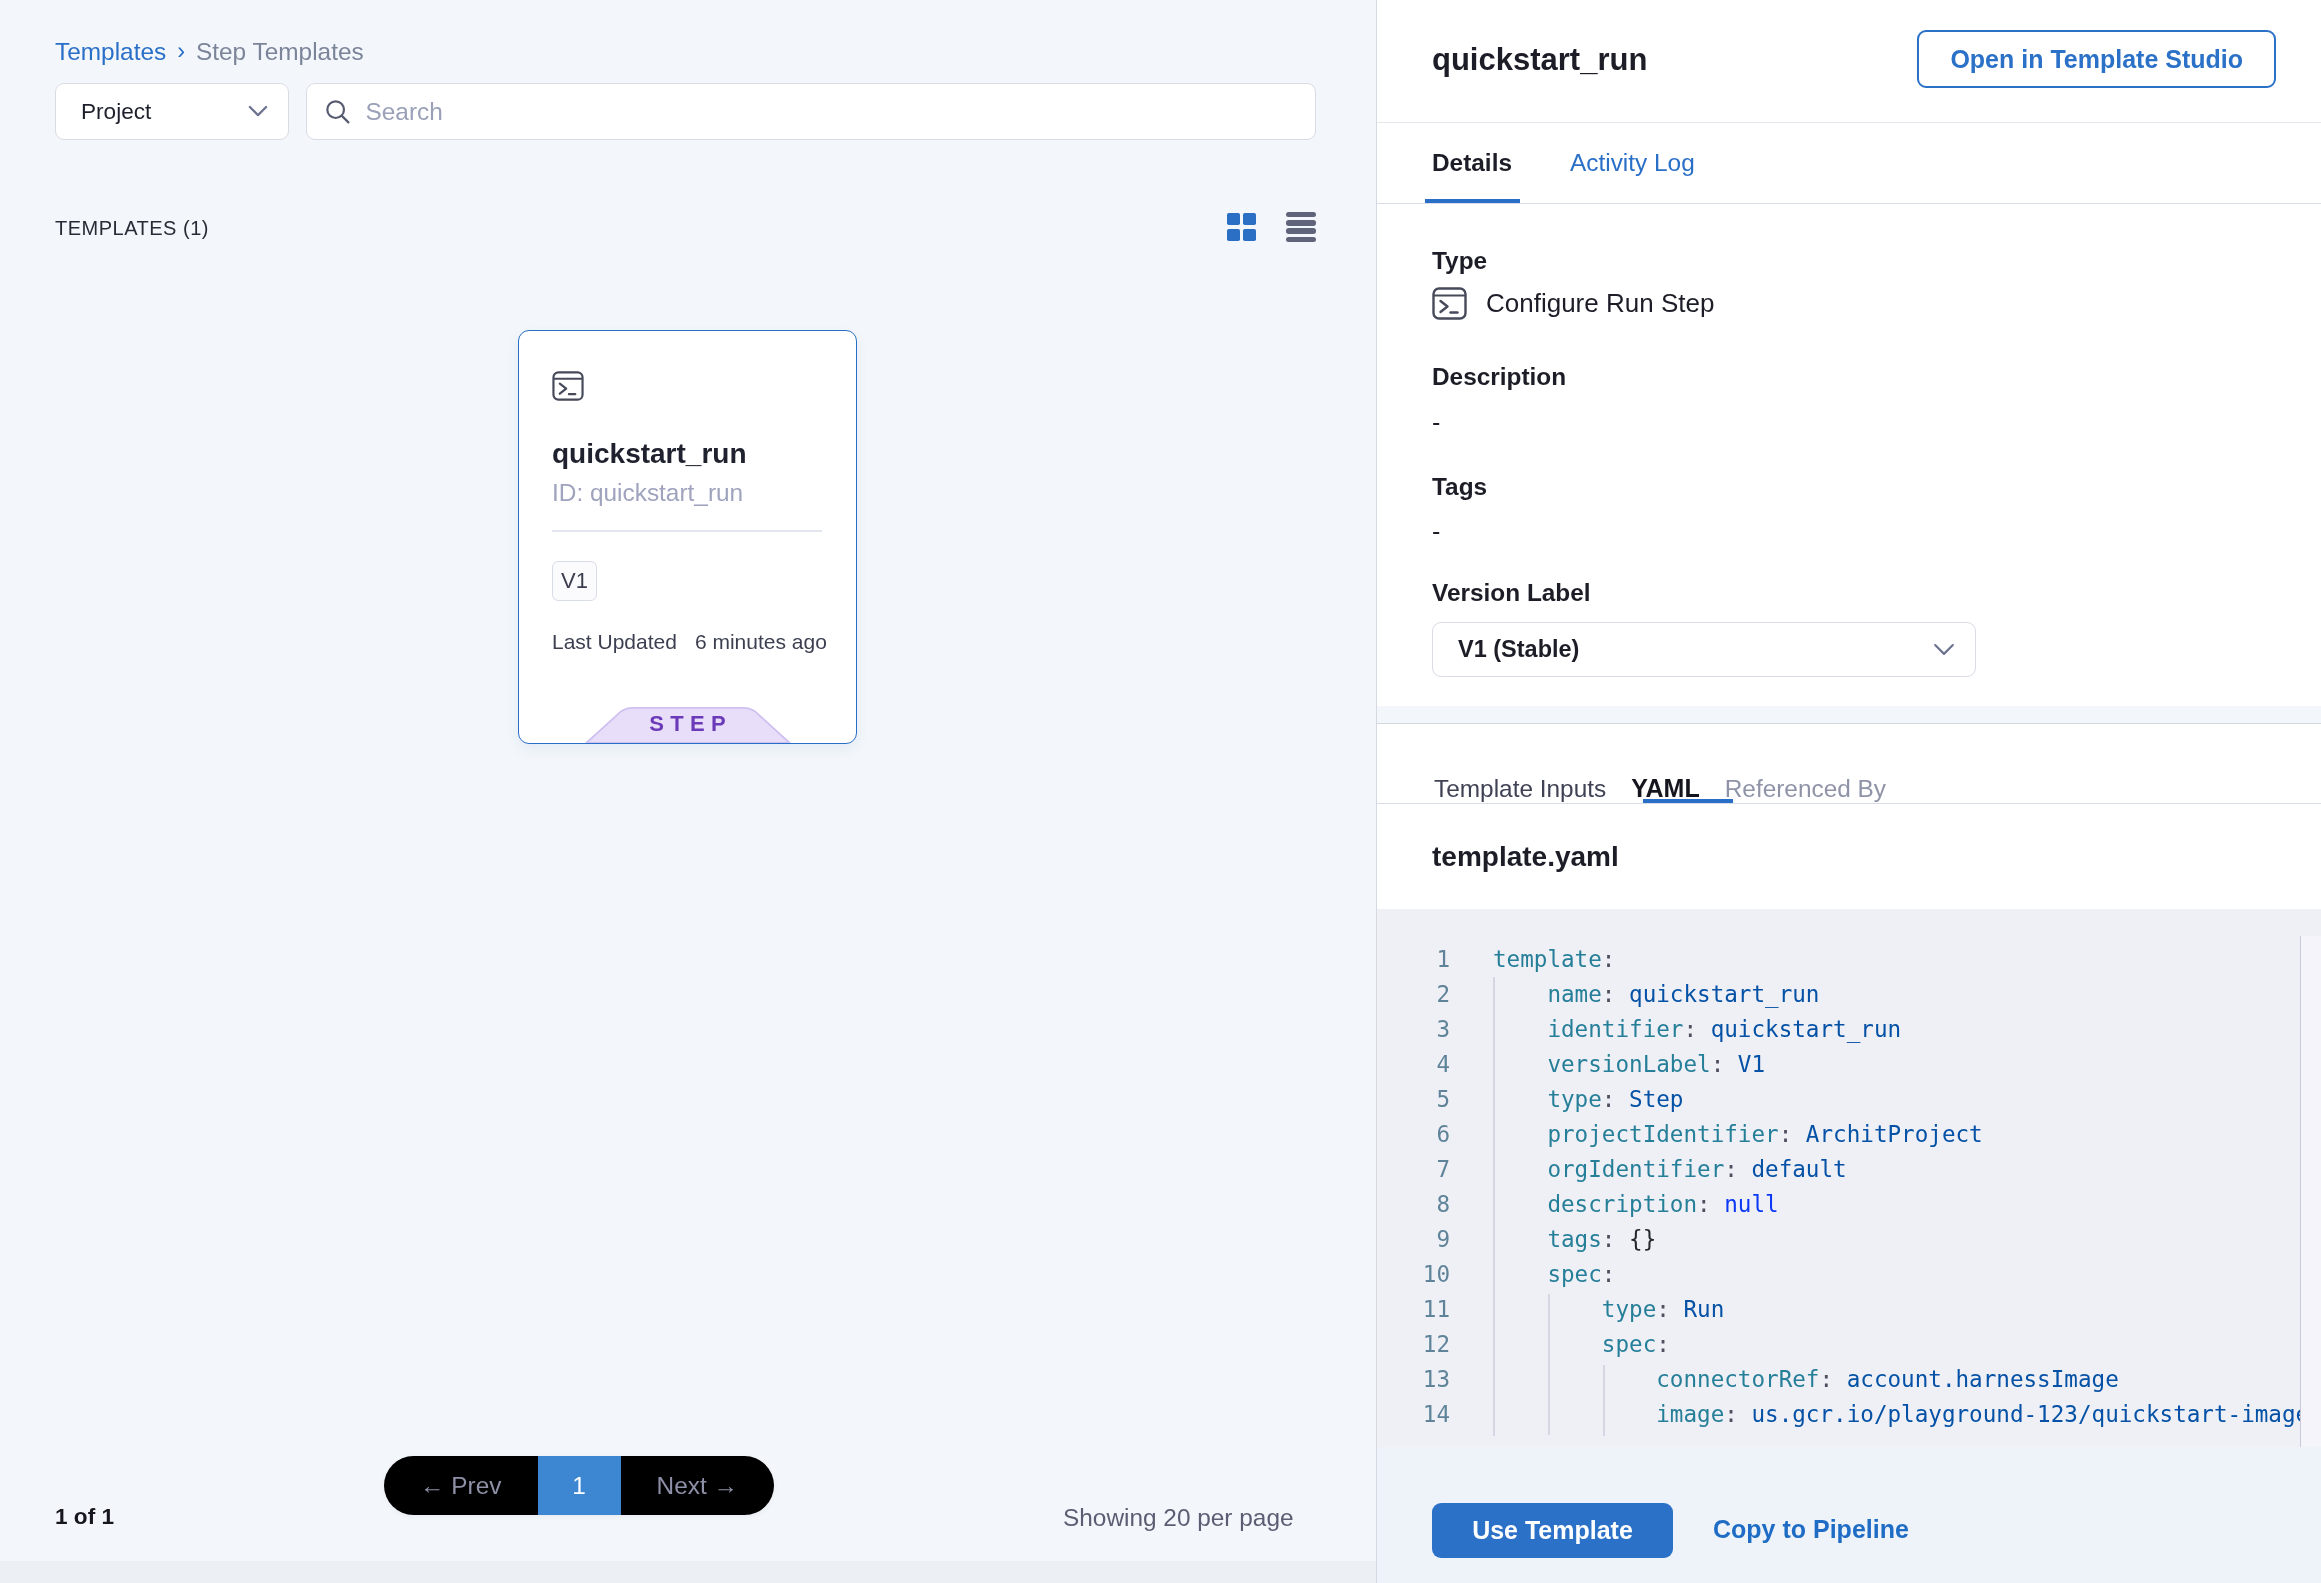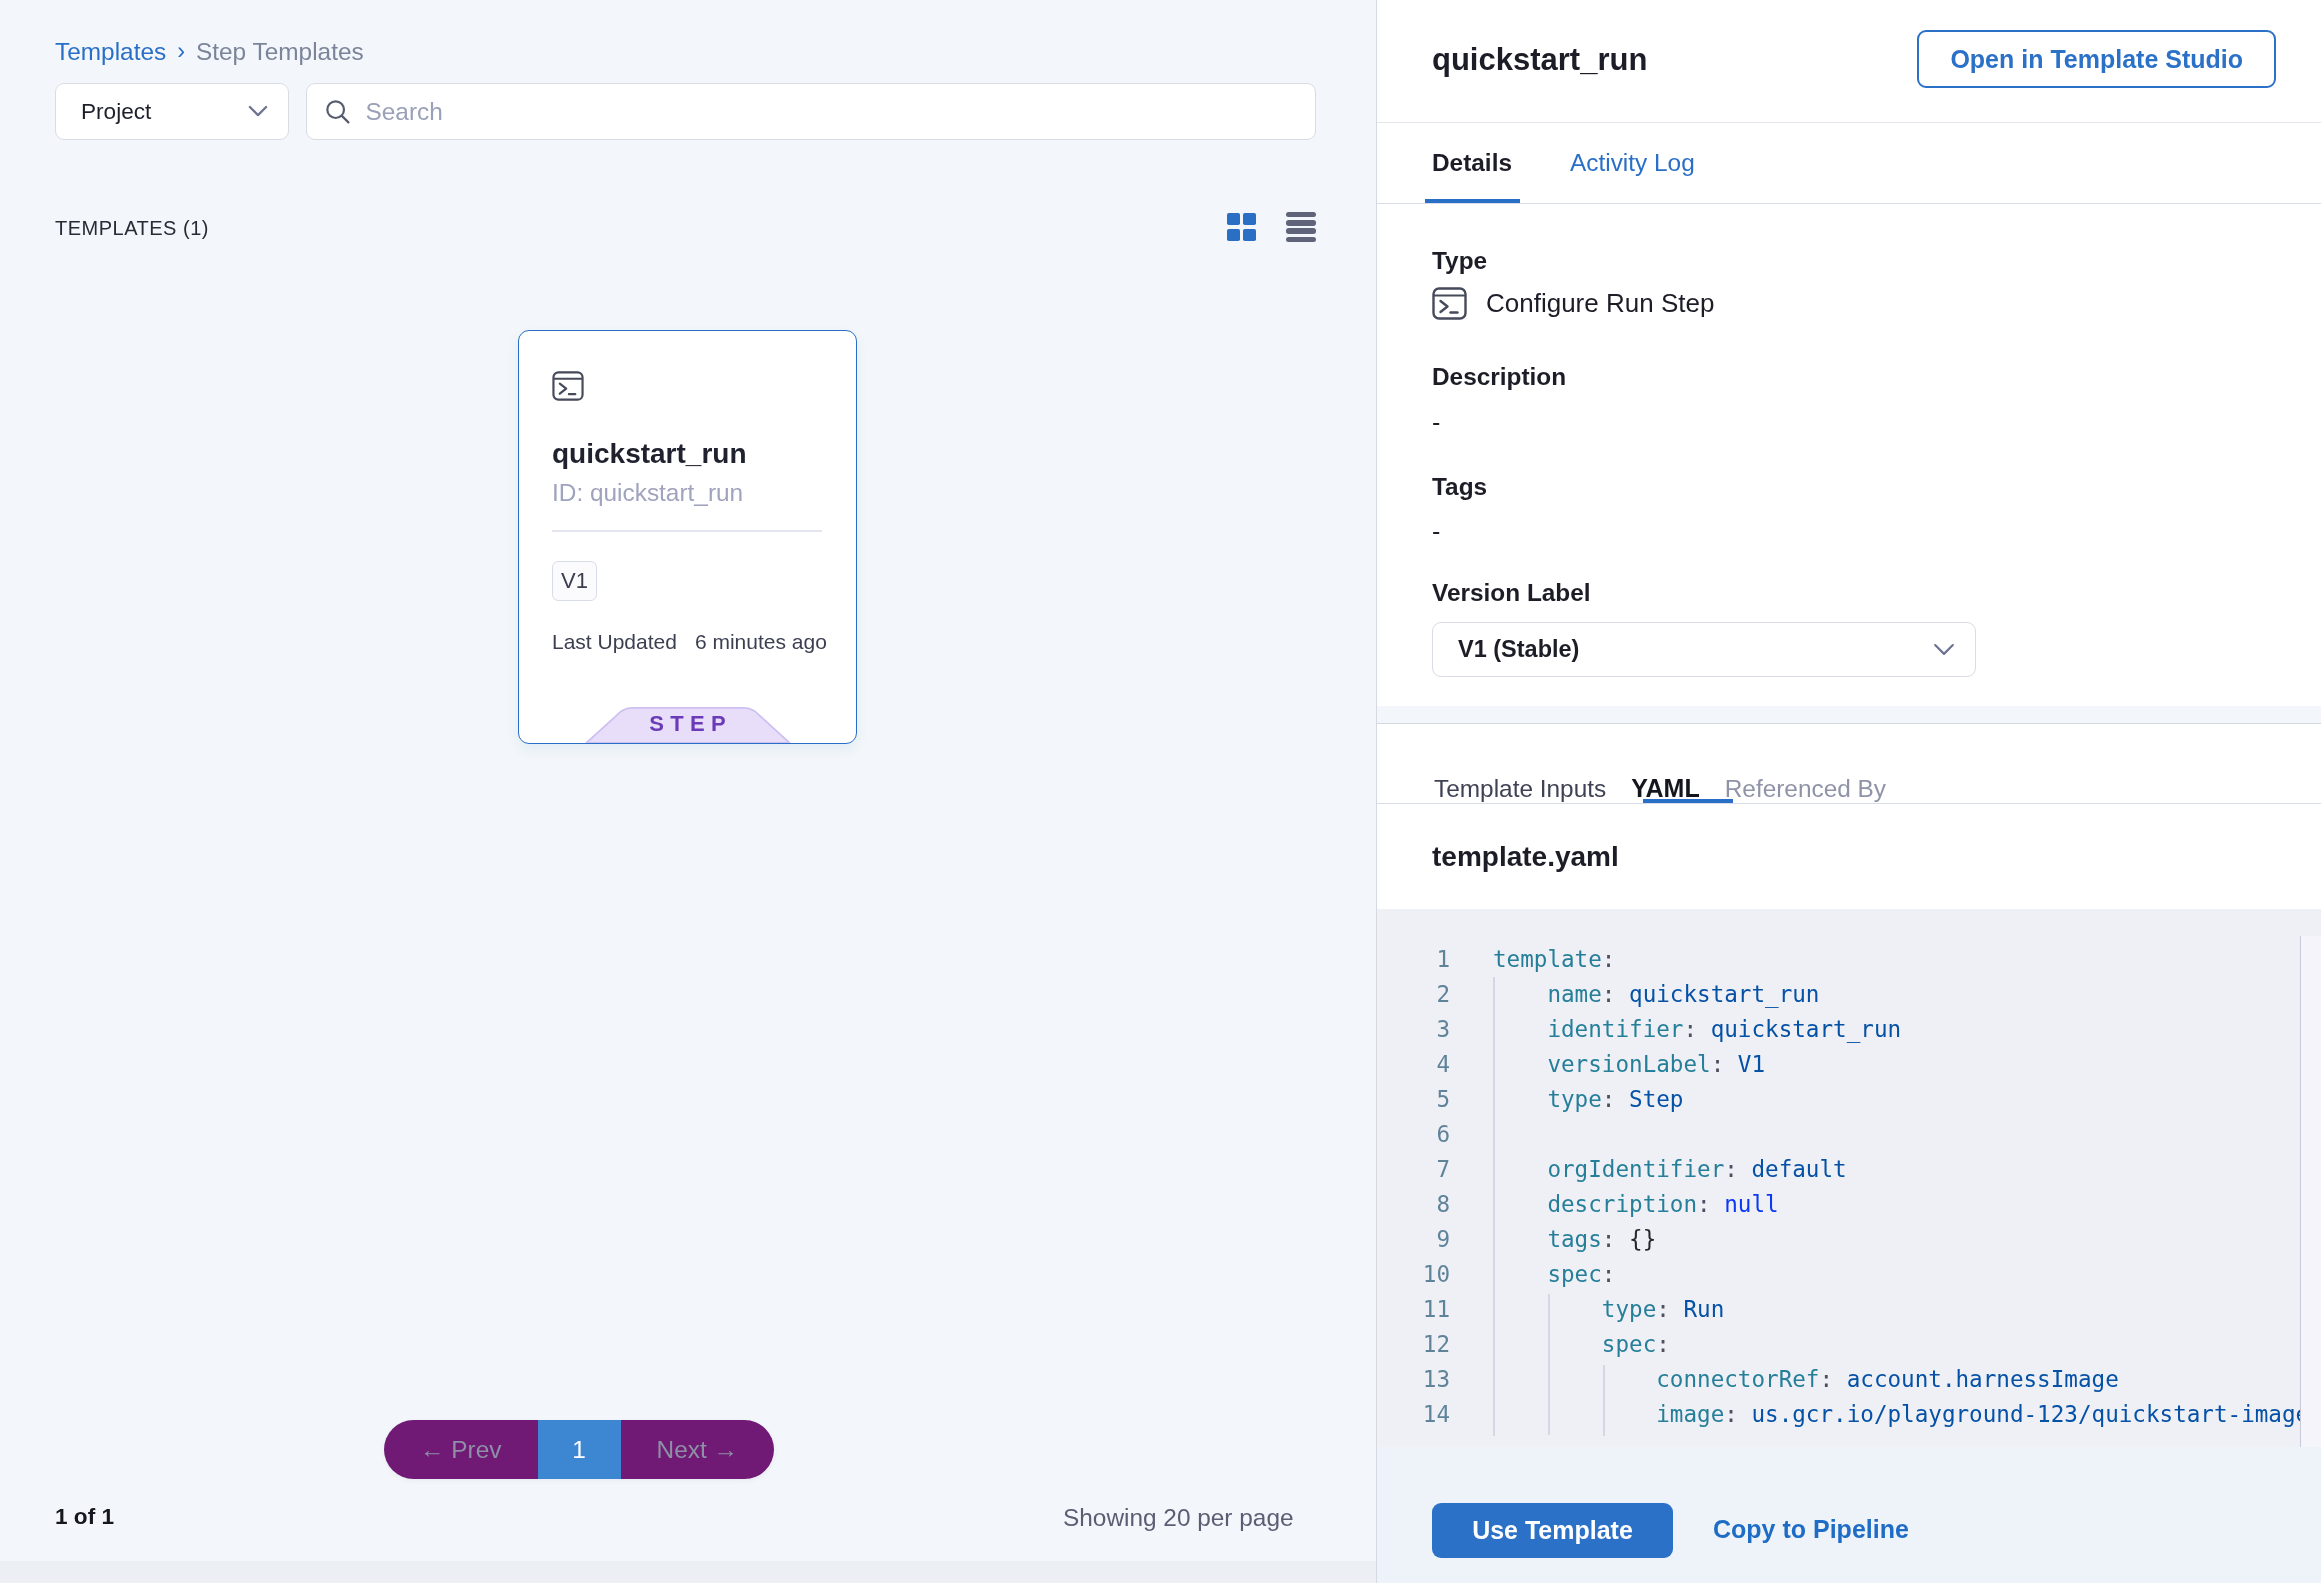--- a/index.html
+++ b/index.html
@@ -47,21 +47,21 @@
     border:1.8px solid #d8dbe8; border-radius:6.3px; display:flex; align-items:center; justify-content:center;
     font-size:22px; color:#3a3d4d; }
   .updated-row { position:absolute; left:33px; top:299px; font-size:21px; color:#3c3f50; display:flex; gap:18px; }
   .step-banner { position:absolute; left:50%; transform:translateX(-50%); bottom:0; width:208px; height:36px; }
   .step-banner svg { position:absolute; left:0; bottom:0; }
   .step-banner .step-text { position:absolute; left:0; right:0; bottom:6.3px; text-align:center;
     font-size:22px; font-weight:bold; letter-spacing:6.3px; color:#6a3ab8; text-indent:6.3px; }
 
   
   .page-summary { position:absolute; left:55px; top:1504px; font-size:22.6px; font-weight:bold; color:#16161f; }
-  .pager { position:absolute; left:384px; top:1420px; width:390px; height:59px; background:#701a75; border-radius:30px;
+  .pager { position:absolute; left:384px; top:1456px; width:390px; height:59px; background:#000000; border-radius:30px;
     display:flex; align-items:center; overflow:hidden; box-shadow:0 1.8px 5.4px rgba(60,70,100,.06); }
   .pager .pbtn { flex:1; text-align:center; font-size:24.4px; color:#8d90a6; cursor:pointer; white-space:nowrap; }
   .pager .pcur { width:83px; height:59px; background:#3d86d2; color:#fff; font-size:24.4px;
     display:flex; align-items:center; justify-content:center; cursor:pointer; }
   .page-size { position:absolute; left:1063px; top:1504px; font-size:24.4px; color:#5b5d73; }
   .left-footer-strip { position:absolute; left:0; right:0; bottom:0; height:22px; background:#eceff4; }
 
   
   .detail-panel { position:absolute; left:1377px; top:0; width:944px; height:1583px; background:#fff; }
   .dp-header { position:absolute; left:0; right:0; top:0; height:123px; background:#fff; border-bottom:1.8px solid #e4e7ed; }
@@ -293,20 +293,21 @@
           <div class="code-line">
             <span class="ln">4</span>
             <span class="ct"><span class="yk">    versionLabel</span><span class="yc">:</span><span class="yv"> V1</span></span>
           </div>
           <div class="code-line">
             <span class="ln">5</span>
             <span class="ct"><span class="yk">    type</span><span class="yc">:</span><span class="yv"> Step</span></span>
           </div>
           <div class="code-line">
             <span class="ln">6</span>
+            <span class="ct"><span class="yk">    projectIdentifier</span><span class="yc">:</span><span class="yv"> ArchitProject</span></span>
           </div>
           <div class="code-line">
             <span class="ln">7</span>
             <span class="ct"><span class="yk">    orgIdentifier</span><span class="yc">:</span><span class="yv"> default</span></span>
           </div>
           <div class="code-line">
             <span class="ln">8</span>
             <span class="ct"><span class="yk">    description</span><span class="yc">:</span><span class="yn"> null</span></span>
           </div>
           <div class="code-line">

